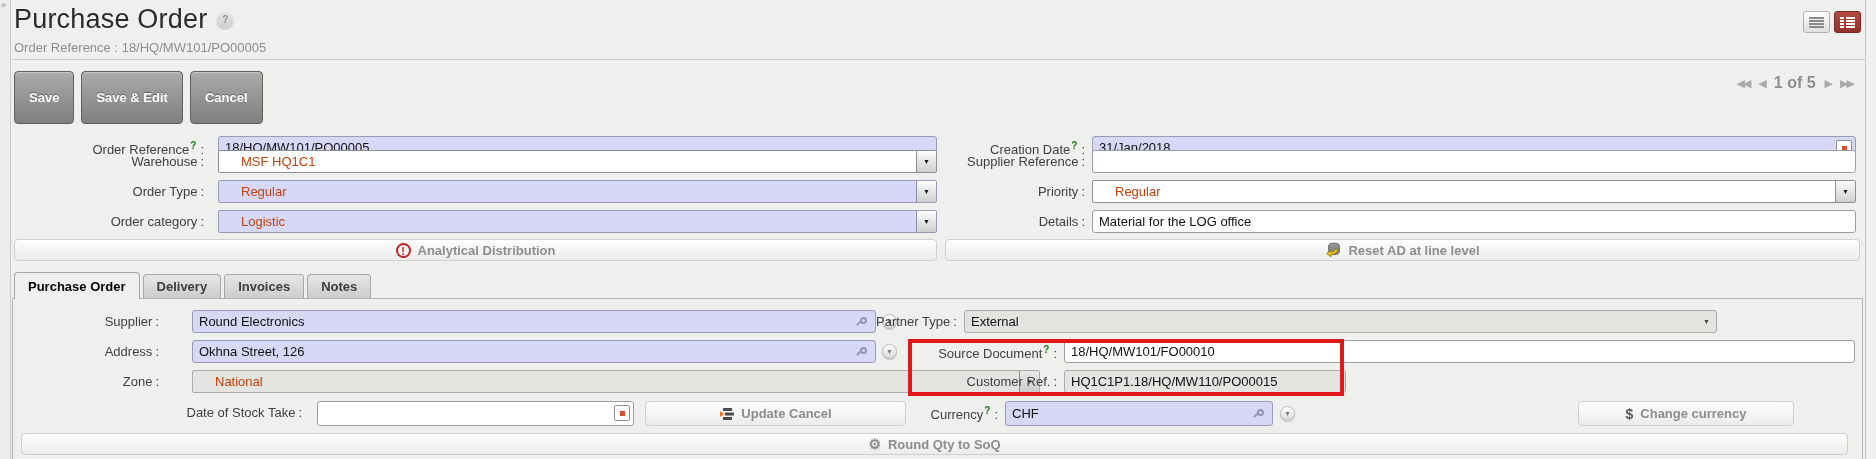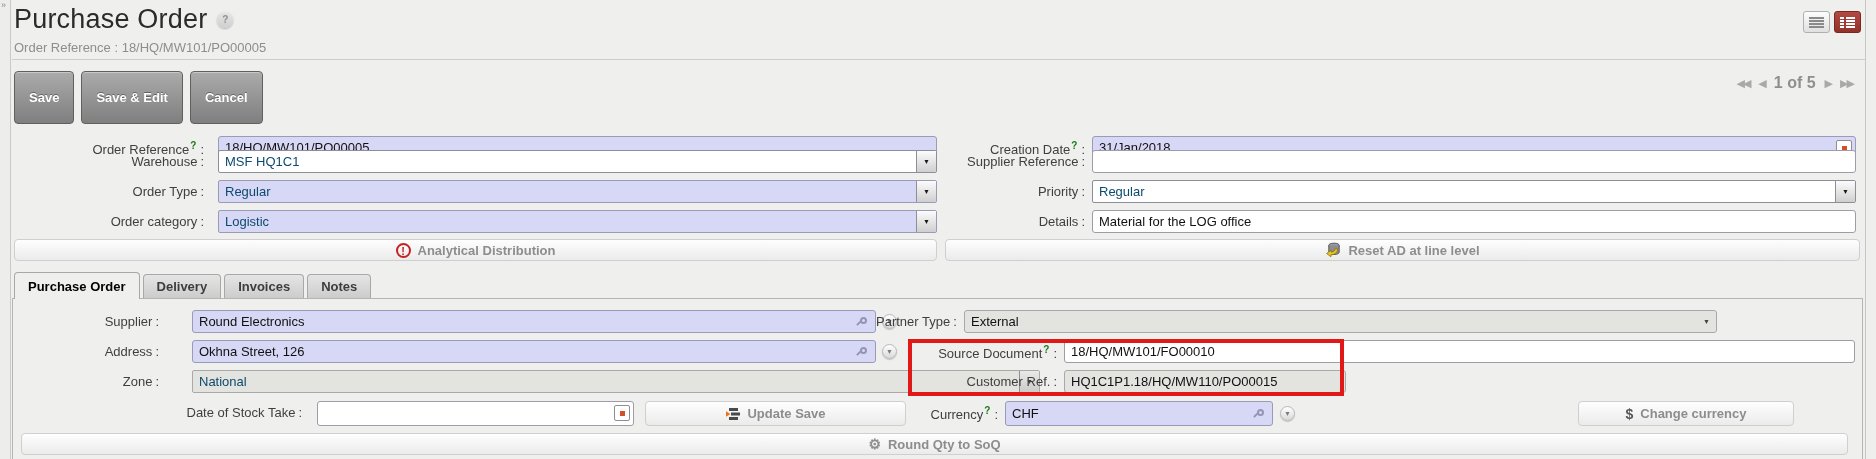--- a/index.html
+++ b/index.html
@@ -34,21 +34,21 @@
   .pager .pg-text { font-size:16px; font-weight:bold; color:#8f8f8f; }
 
   
   .flabel { font-size:13px; color:#3f3f3f; text-align:right; white-space:nowrap; }
   .flabel .colon { margin-left:3px; }
   sup.q { color:#1a7a1a; font-size:10px; font-weight:bold; margin:0 1px; }
   .tinput { border:1px solid #9d9da8; border-radius:3px; background:#fff; height:23px; padding:0 6px; font-size:13px; color:#111; display:flex; align-items:center; position:relative; }
   .lav { background:#d7d7f6 !important; border-color:#9b9bb8 !important; }
   .ro  { background:#e3e3df !important; border-color:#a9a9a9 !important; }
   .sel { display:flex; align-items:stretch; border:1px solid #8e8e98; border-radius:2px; background:#fff; height:23px; position:relative; cursor:pointer; }
-  .sel .val { flex:1; padding:3px 6px; font-size:13px; color:#0c4a6e; white-space:nowrap; overflow:hidden; }
+  .sel .val { flex:1; padding:3px 22px; font-size:13px; color:#c2410c; white-space:nowrap; overflow:hidden; }
   .sel .arw { width:20px; background:linear-gradient(#fcfcfc,#cfcfcf); border-left:1px solid #8e8e98; display:flex; align-items:center; justify-content:center; font-size:7px; color:#1a1a1a; }
   .sel.dis .arw { background:linear-gradient(#e9e9e7,#cbcbc8); color:#444; }
   .cal { position:absolute; right:3px; top:3px; width:16px; height:16px; border:1px solid #8f8f8f; border-radius:2px; background:#fff; cursor:pointer; }
   .cal::after { content:""; position:absolute; left:5px; top:5px; width:5px; height:5px; background:#d4502a; }
   .mag { position:absolute; right:8px; top:6px; width:7px; height:7px; border:2px solid #9494b4; border-radius:50%; }
   .mag::after { content:""; position:absolute; left:-4px; bottom:-4px; width:2px; height:6px; background:#9494b4; transform:rotate(45deg); }
   .disc { position:absolute; width:15px; height:15px; border-radius:50%; border:1px solid #b8b8b8; background:linear-gradient(#ffffff,#d9d9d9); box-shadow:0 1px 1px rgba(0,0,0,.18); color:#7d7d7d; font-size:7px; display:flex; align-items:center; justify-content:center; cursor:pointer; }
 
   .btnbar { background:linear-gradient(#fefefe,#ebebeb); border:1px solid #cfcfcf; border-radius:4px; color:#8d8d8d; font-weight:bold; font-size:13px; display:flex; align-items:center; justify-content:center; gap:7px; cursor:pointer; white-space:nowrap; }
   .warn-ic { width:15px; height:15px; border:2px solid #c32222; border-radius:50%; color:#c32222; font-size:11px; font-weight:bold; line-height:13px; text-align:center; flex:0 0 auto; }
@@ -231,21 +231,21 @@
           <span class="cal" style="top:3px;"></span>
         </div>
 
       <div class="btnbar abs" style="left:632px;top:102px;width:261px;height:25px;">
         <svg width="15" height="14" viewBox="0 0 15 14">
             <rect x="4" y="1" width="9" height="3" fill="#4a4a4a"></rect>
             <rect x="6" y="5.5" width="9" height="3" fill="#4a4a4a"></rect>
             <rect x="4" y="10" width="9" height="3" fill="#4a4a4a"></rect>
             <path d="M1 4.2 L5.3 7 L1 9.8 Z" fill="#e8701a"></path>
           </svg>
-        <span>Update Save</span>
+        <span>Update Cancel</span>
       </div>
 
       <span class="flabel abs" style="left:895px;top:106px;width:90px;"><span>Currency</span><sup class="q">?</sup><span class="colon">:</span></span>
       <div class="tinput lav abs" style="left:992px;top:102px;width:268px;height:25px;">
           <span>CHF</span>
           <span class="mag" style="top:7px;"></span>
         </div>
       <span class="disc abs" style="left:1267px;top:107px;">▼</span>
 
       <div class="btnbar abs" style="left:1565px;top:102px;width:216px;height:25px;">

